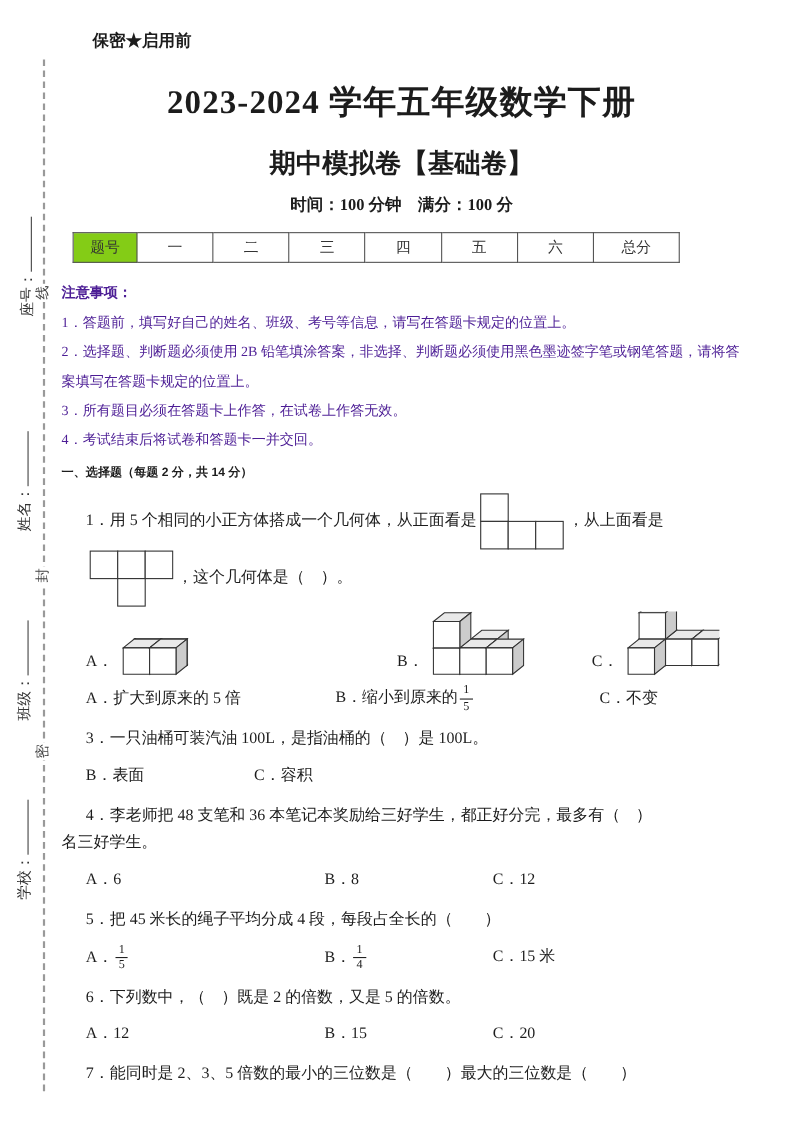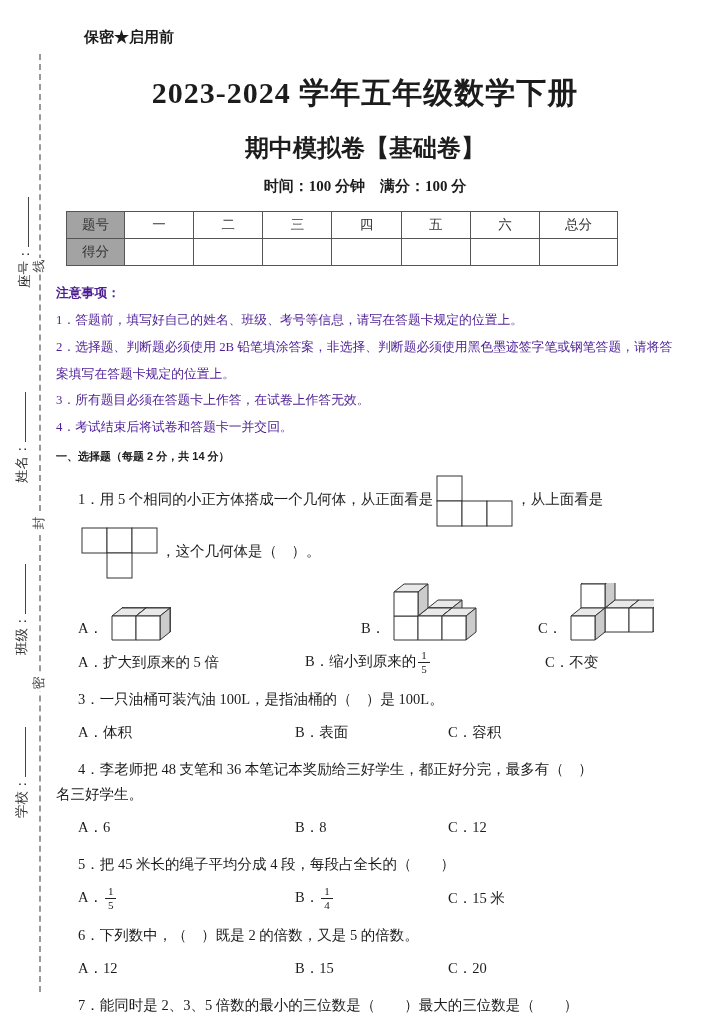--- a/index.html
+++ b/index.html
@@ -14,21 +14,21 @@
   .confidential { font-size:15px; font-weight:bold; margin-left:28px; }
   .title { text-align:center; font-size:30px; font-weight:bold; letter-spacing:1px; margin-top:26px; }
   .subtitle { text-align:center; font-size:24px; font-weight:bold; margin-top:18px; }
   .exam-info { text-align:center; font-size:15px; margin-top:13px;font-weight:bold; }
 
   table.score { border-collapse:collapse; margin:15px 0 0 10px; width:552px; table-layout:fixed; }
   table.score td {
     border:1px solid #555; height:27px; text-align:center;
     font-size:13.5px; color:#333; background:#fff;
   }
-  table.score td.hd { background:#a3a3a3; }
+  table.score td.hd { background:#84cc16; }
   table.score col.c-first { width:58px; }
   table.score col.c-last { width:78px; }
 
   .notes { margin-top:14px; font-size:12.8px; line-height:2.1; color:#4c1d95; }
   .notes .nt { font-weight:bold; }
 
   .sec-heading { margin-top:8px; font-size:11px; font-weight:bold;
     font-family:"Liberation Sans","DejaVu Sans",sans-serif; }
 
   .q { font-size:14.5px; margin-left:22px; line-height:1.75; }
@@ -101,30 +101,20 @@
     <tbody>
         <tr>
       <td class="hd">题号</td>
       <td>一</td>
       <td>二</td>
       <td>三</td>
       <td>四</td>
       <td>五</td>
       <td>六</td>
       <td>总分</td>
-    </tr>
-    <tr>
-      <td class="hd">得分</td>
-      <td></td>
-      <td></td>
-      <td></td>
-      <td></td>
-      <td></td>
-      <td></td>
-      <td></td>
     </tr>
   </tbody>
     </table>
 
   <div class="notes">
     <div class="nt">注意事项：</div>
     <div>1．答题前，填写好自己的姓名、班级、考号等信息，请写在答题卡规定的位置上。</div>
     <div>2．选择题、判断题必须使用 2B 铅笔填涂答案，非选择、判断题必须使用黑色墨迹签字笔或钢笔答题，请将答案填写在答题卡规定的位置上。</div>
     <div>3．所有题目必须在答题卡上作答，在试卷上作答无效。</div>
     <div>4．考试结束后将试卷和答题卡一并交回。</div>
@@ -208,21 +198,20 @@
   <div class="q opts wide">
     <span class="c1">A．扩大到原来的 5 倍</span>
     <span class="c2">
       <span>B．缩小到原来的</span><span class="frac"><span class="num">1</span><span class="den">5</span></span>
     </span>
     <span class="c3">C．不变</span>
   </div>
 
   <div class="q q-stem">3．一只油桶可装汽油 100L，是指油桶的（　）是 100L。</div>
   <div class="q opts">
-    <span class="c1">A．体积</span>
     <span class="c2">B．表面</span>
     <span class="c3">C．容积</span>
   </div>
 
   <div class="q q-stem">
     <div>4．李老师把 48 支笔和 36 本笔记本奖励给三好学生，都正好分完，最多有（　）</div>
     <div style="margin-left:-22px">名三好学生。</div>
   </div>
   <div class="q opts">
     <span class="c1">A．6</span>

